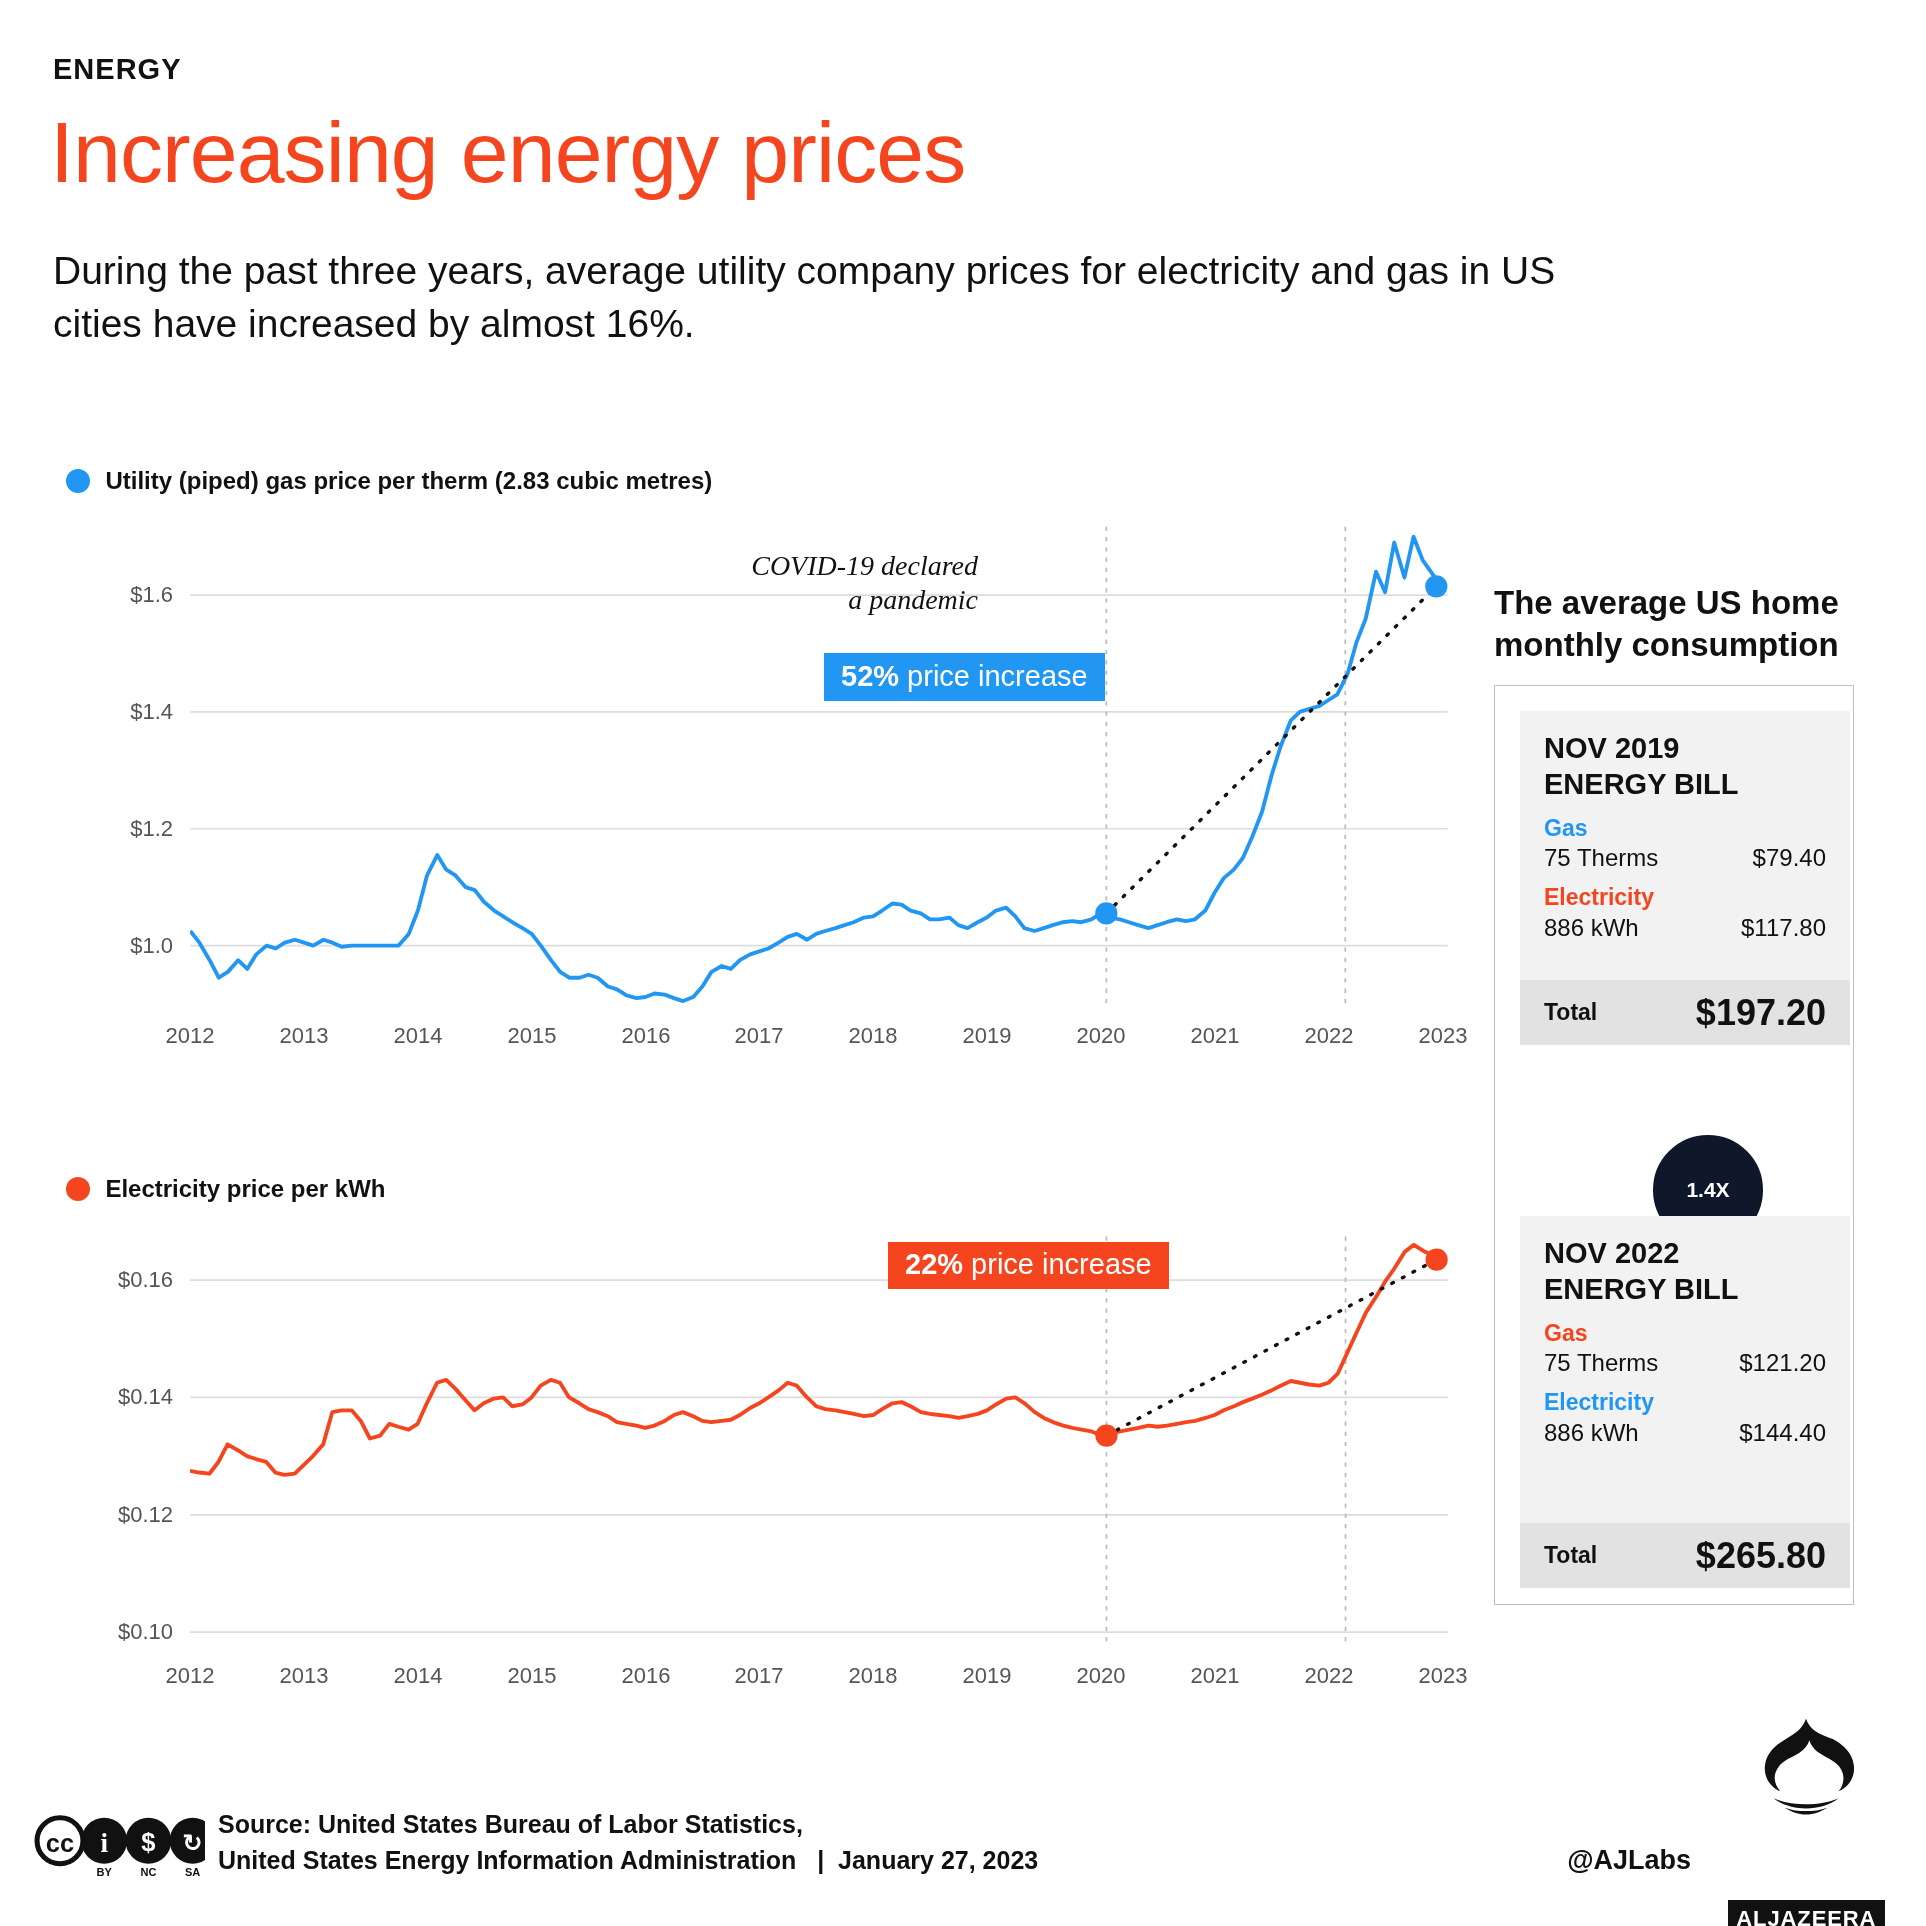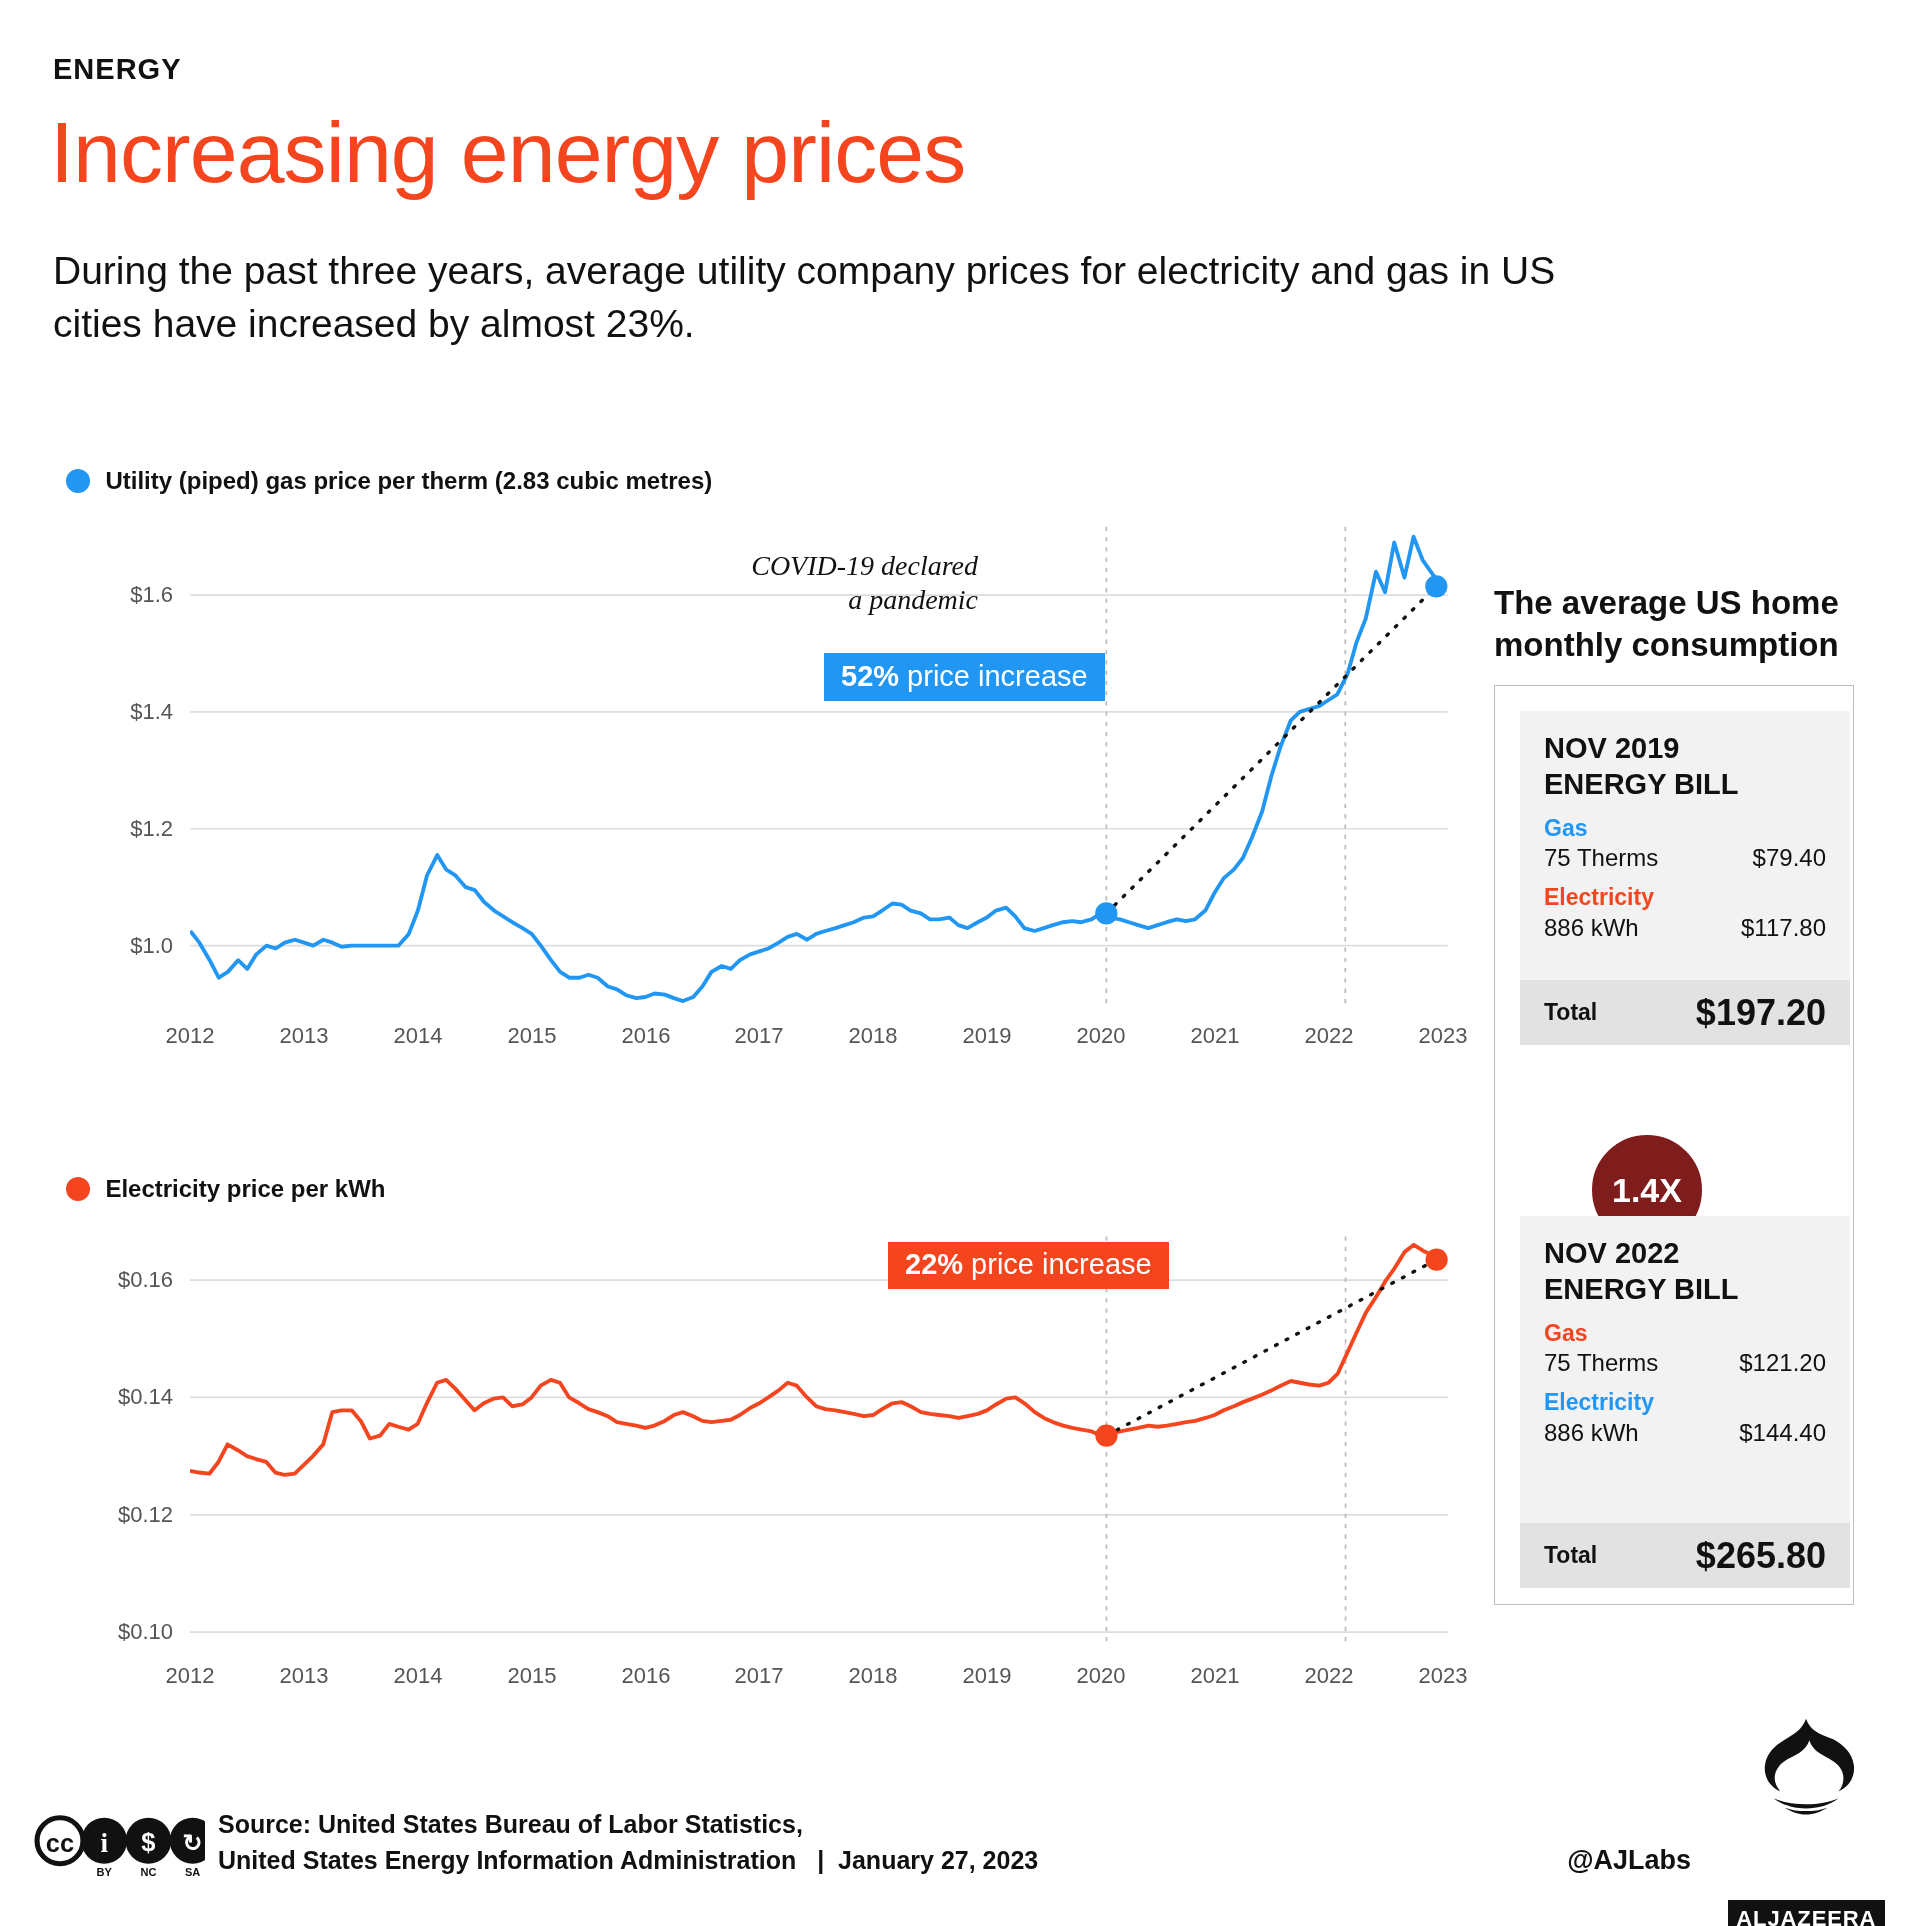--- a/index.html
+++ b/index.html
@@ -83,24 +83,24 @@
   .bill-line { display:flex; justify-content:space-between; font-size:24px; color:#111; margin-top:2.6px; }
   .bill-total {
     position:absolute; left:0; bottom:0; width:100%; height:65px;
     background:#e2e2e2; display:flex; align-items:center; justify-content:space-between;
     padding:0 24px;
   }
   .bill-total .lbl { font-size:23px; font-weight:bold; }
   .bill-total .val { font-size:36px; font-weight:bold; }
 
   .multiplier {
-    position:absolute; left:1587px; top:1130px;
+    position:absolute; left:1648px; top:1130px;
     width:120px; height:120px; border-radius:50%;
-    background:#7f1d1d; color:#fff; display:flex; align-items:center; justify-content:center;
-    font-size:34px; font-weight:bold; border:5.1px solid #fff;
+    background:#0f172a; color:#fff; display:flex; align-items:center; justify-content:center;
+    font-size:21px; font-weight:bold; border:5.1px solid #fff;
   }
 
   
   .cc { position:absolute; left:34px; top:1811px; }
   .source {
     position:absolute; left:218px; top:1806px;
     font-size:25px; font-weight:bold; line-height:1.45; color:#111;
   }
   .source .date { font-weight:bold; }
   .handle {
@@ -114,21 +114,21 @@
     letter-spacing:0.9px; padding:6px 8.6px;
   }
 </style>
 </head>
 <body>
 
 <div class="page">
 
   <div class="kicker">ENERGY</div>
   <div class="headline">Increasing energy prices</div>
-  <div class="subhead">During the past three years, average utility company prices for electricity and gas in US cities have increased by almost 23%.</div>
+  <div class="subhead">During the past three years, average utility company prices for electricity and gas in US cities have increased by almost 16%.</div>
 
   <div class="chart-block" id="chart0-block" style="left:53px; top:467px; width:1404px; height:616px;">
     <div class="legend" style="position:absolute; left:13px; top:0;">
       <span class="legend-dot" style="background:#2196f3"></span>
       <span class="legend-label">Utility (piped) gas price per therm (2.83 cubic metres)</span>
     </div>
     <div class="plot" id="plot0" style="position:absolute; left:137px; top:58px; width:1258px; height:479px;">
         <svg width="1258" height="479" style="position: absolute; left: 0px; top: 0px;" viewBox="0 0 1470 560">
           <line x1="0" x2="1470" y1="491.70731707317077" y2="491.70731707317077" stroke="#dddddd" stroke-width="2"></line>
           <line x1="0" x2="1470" y1="355.1219512195122" y2="355.1219512195122" stroke="#dddddd" stroke-width="2"></line>

